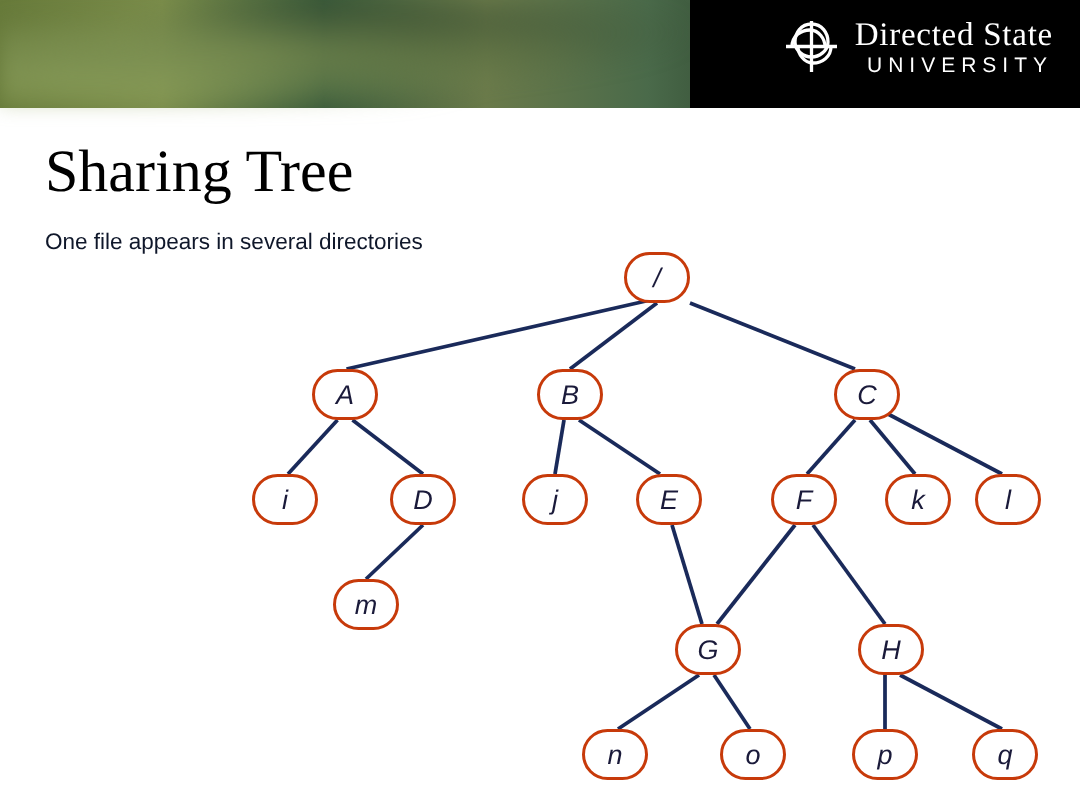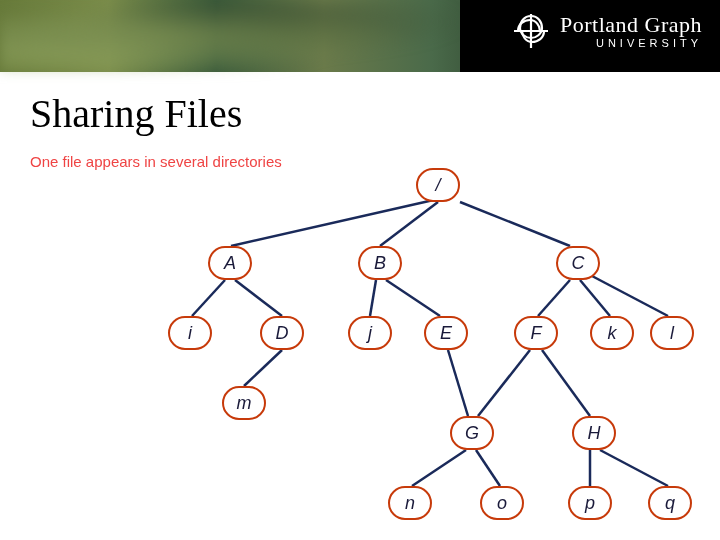--- a/index.html
+++ b/index.html
@@ -50,36 +50,36 @@
     line-height: 1;
   }
   .logo-main {
     font-family: "Times New Roman", serif;
     font-size: 22px;
     font-weight: 400;
     letter-spacing: 0.5px;
   }
   .logo-sub {
     font-family: Verdana, sans-serif;
-    font-size: 11px;
+    font-size: 14px;
     letter-spacing: 4px;
     text-align: right;
     margin-top: 2px;
   }
   .title {
     font-family: "Times New Roman", Georgia, serif;
     font-size: 40px;
     font-weight: 400;
     color: #000;
     margin: 18px 0 0 30px;
   }
   .subtitle {
     font-family: Verdana, sans-serif;
     font-size: 15px;
-    color: #ef4444;
+    color: #0f172a;
     margin: 14px 0 0 30px;
     line-height: 1.4;
   }
   .graph {
     position: absolute;
     top: 160px;
     left: 0;
     width: 720px;
     height: 380px;
   }
@@ -119,27 +119,27 @@
     <svg width="38" height="38" viewBox="0 0 38 38">
       <g fill="none" stroke="#fff" stroke-width="2.2">
         <path d="M19 4 C12 4 8 10 8 16 C8 22 14 26 19 26 C24 26 30 22 30 16 C30 10 26 4 19 4 Z"></path>
         <path d="M6 19 C6 12 12 8 18 8 C24 8 28 14 28 19"></path>
         <path d="M32 19 C32 26 26 30 20 30 C14 30 10 24 10 19"></path>
         <line x1="19" y1="2" x2="19" y2="36"></line>
         <line x1="2" y1="19" x2="36" y2="19"></line>
       </g>
     </svg>
     <div class="logo-text">
-      <span class="logo-main">Portland Graph</span>
+      <span class="logo-main">Directed State</span>
       <span class="logo-sub">UNIVERSITY</span>
     </div>
   </div>
 </div>
 
-<h1 class="title">Sharing Files</h1>
+<h1 class="title">Sharing Tree</h1>
 
 <div class="subtitle">
   <div>One file appears in several directories</div>
 </div>
 
 <div class="graph">
   <svg class="edges">
 
     <line x1="438" y1="39" x2="231" y2="86"></line>
     <line x1="438" y1="42" x2="380" y2="86"></line>

